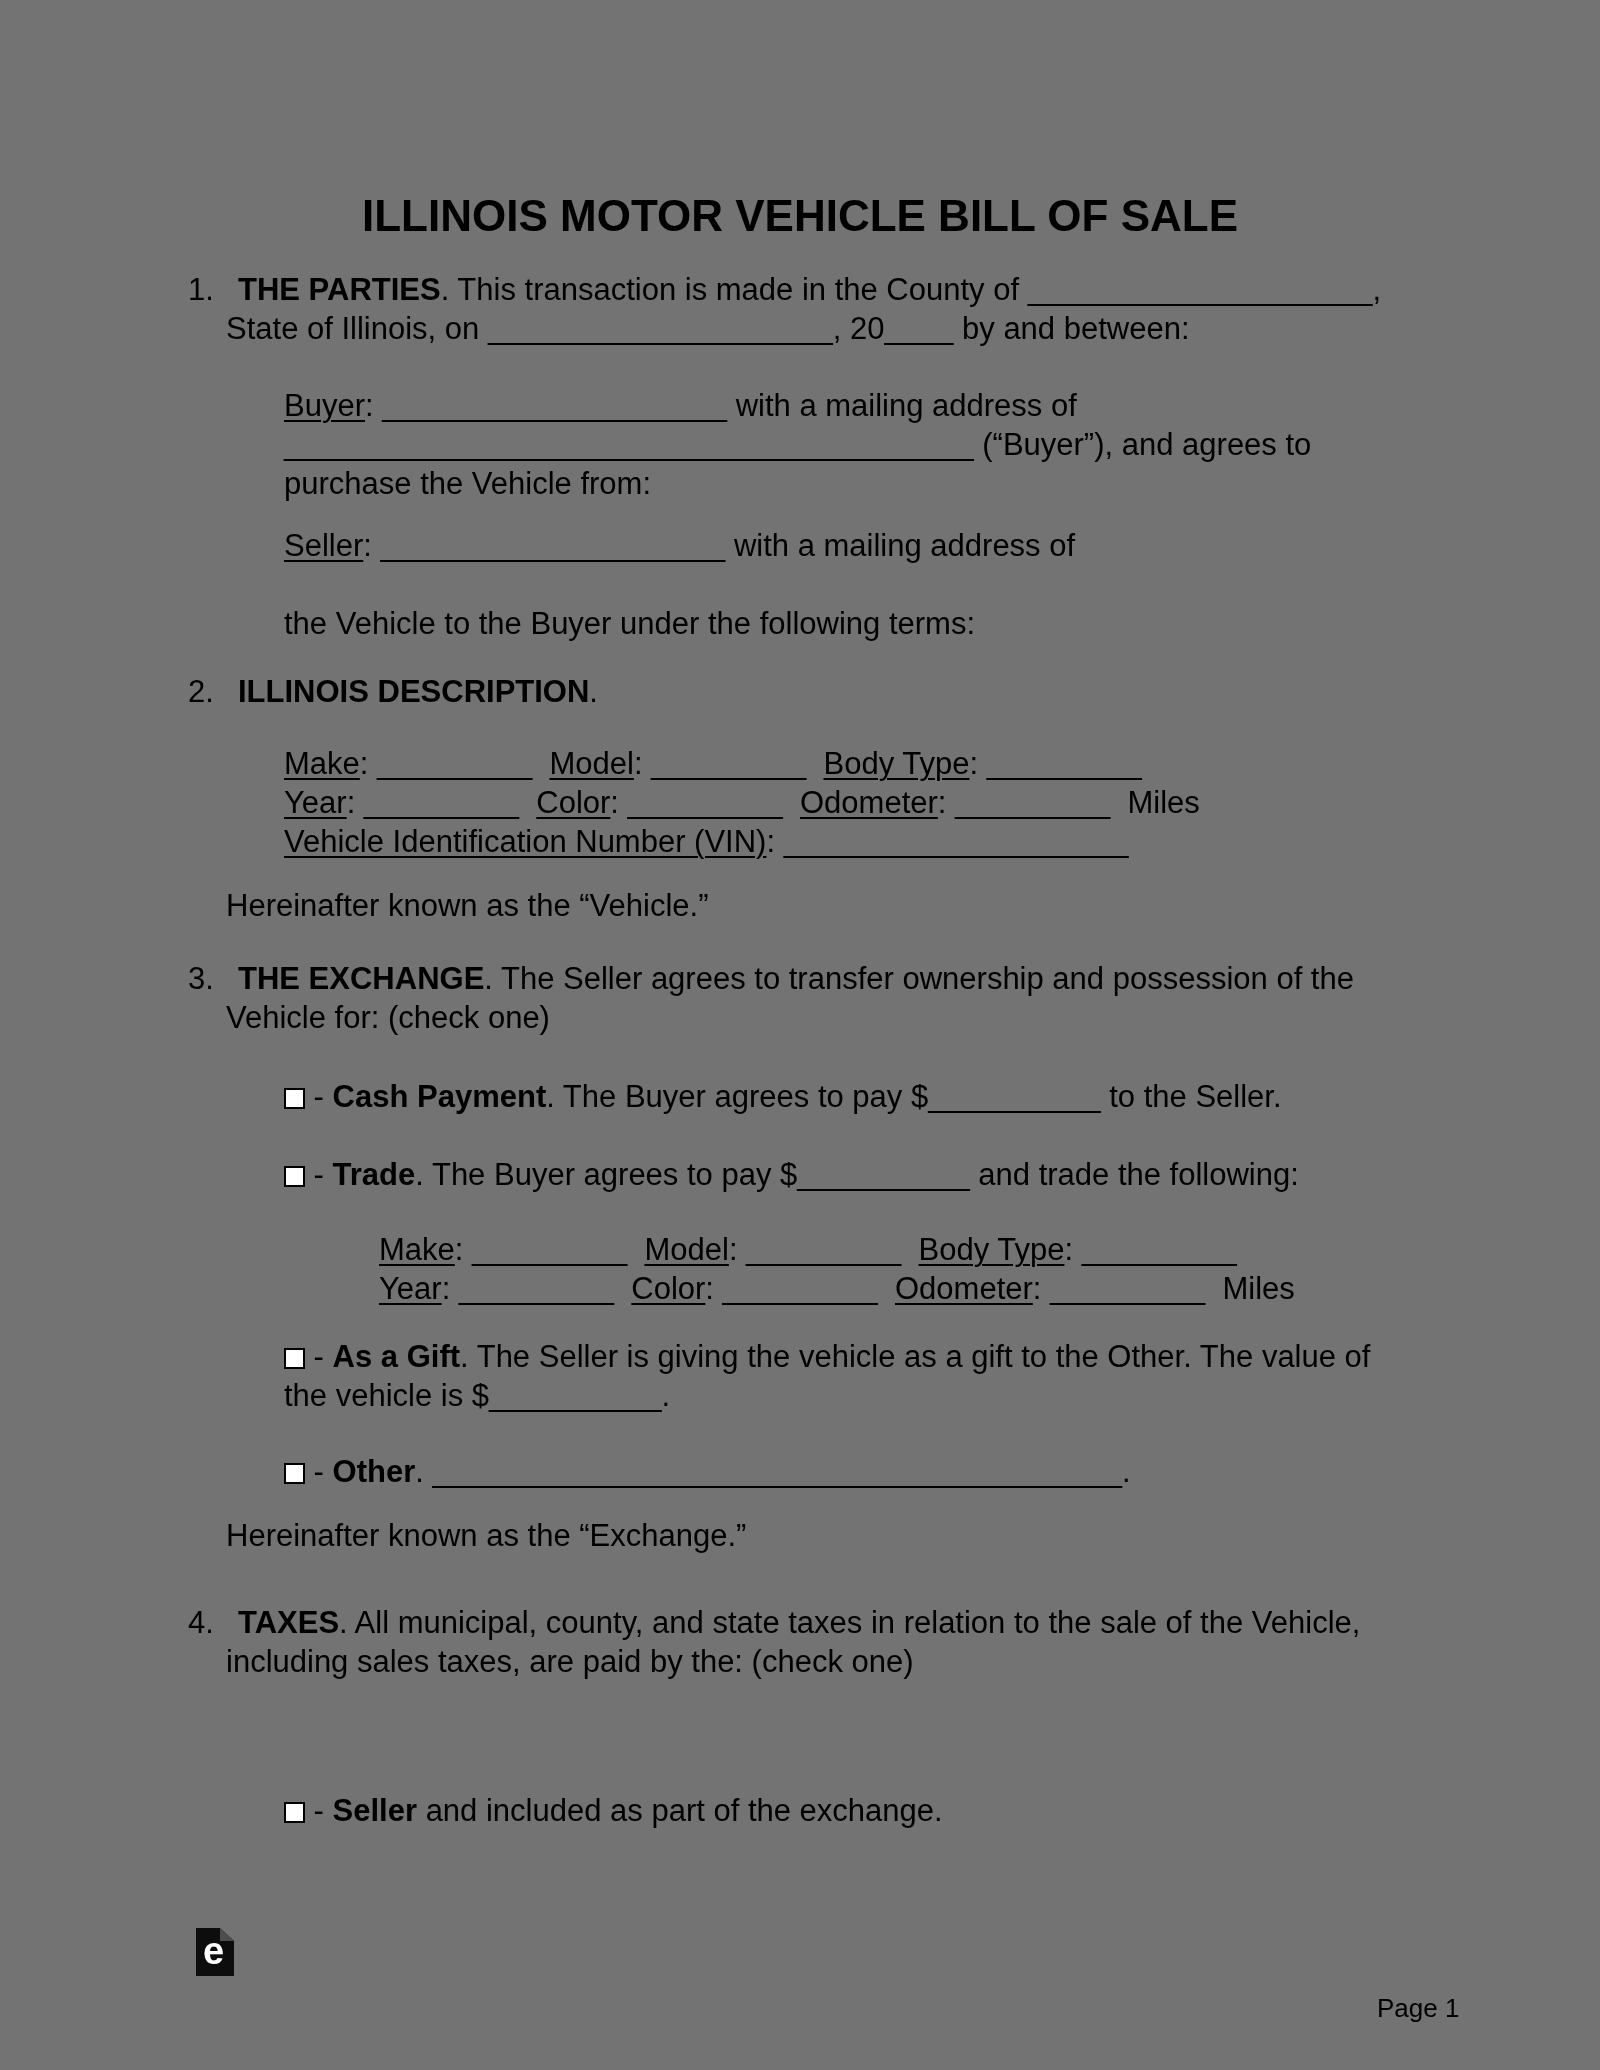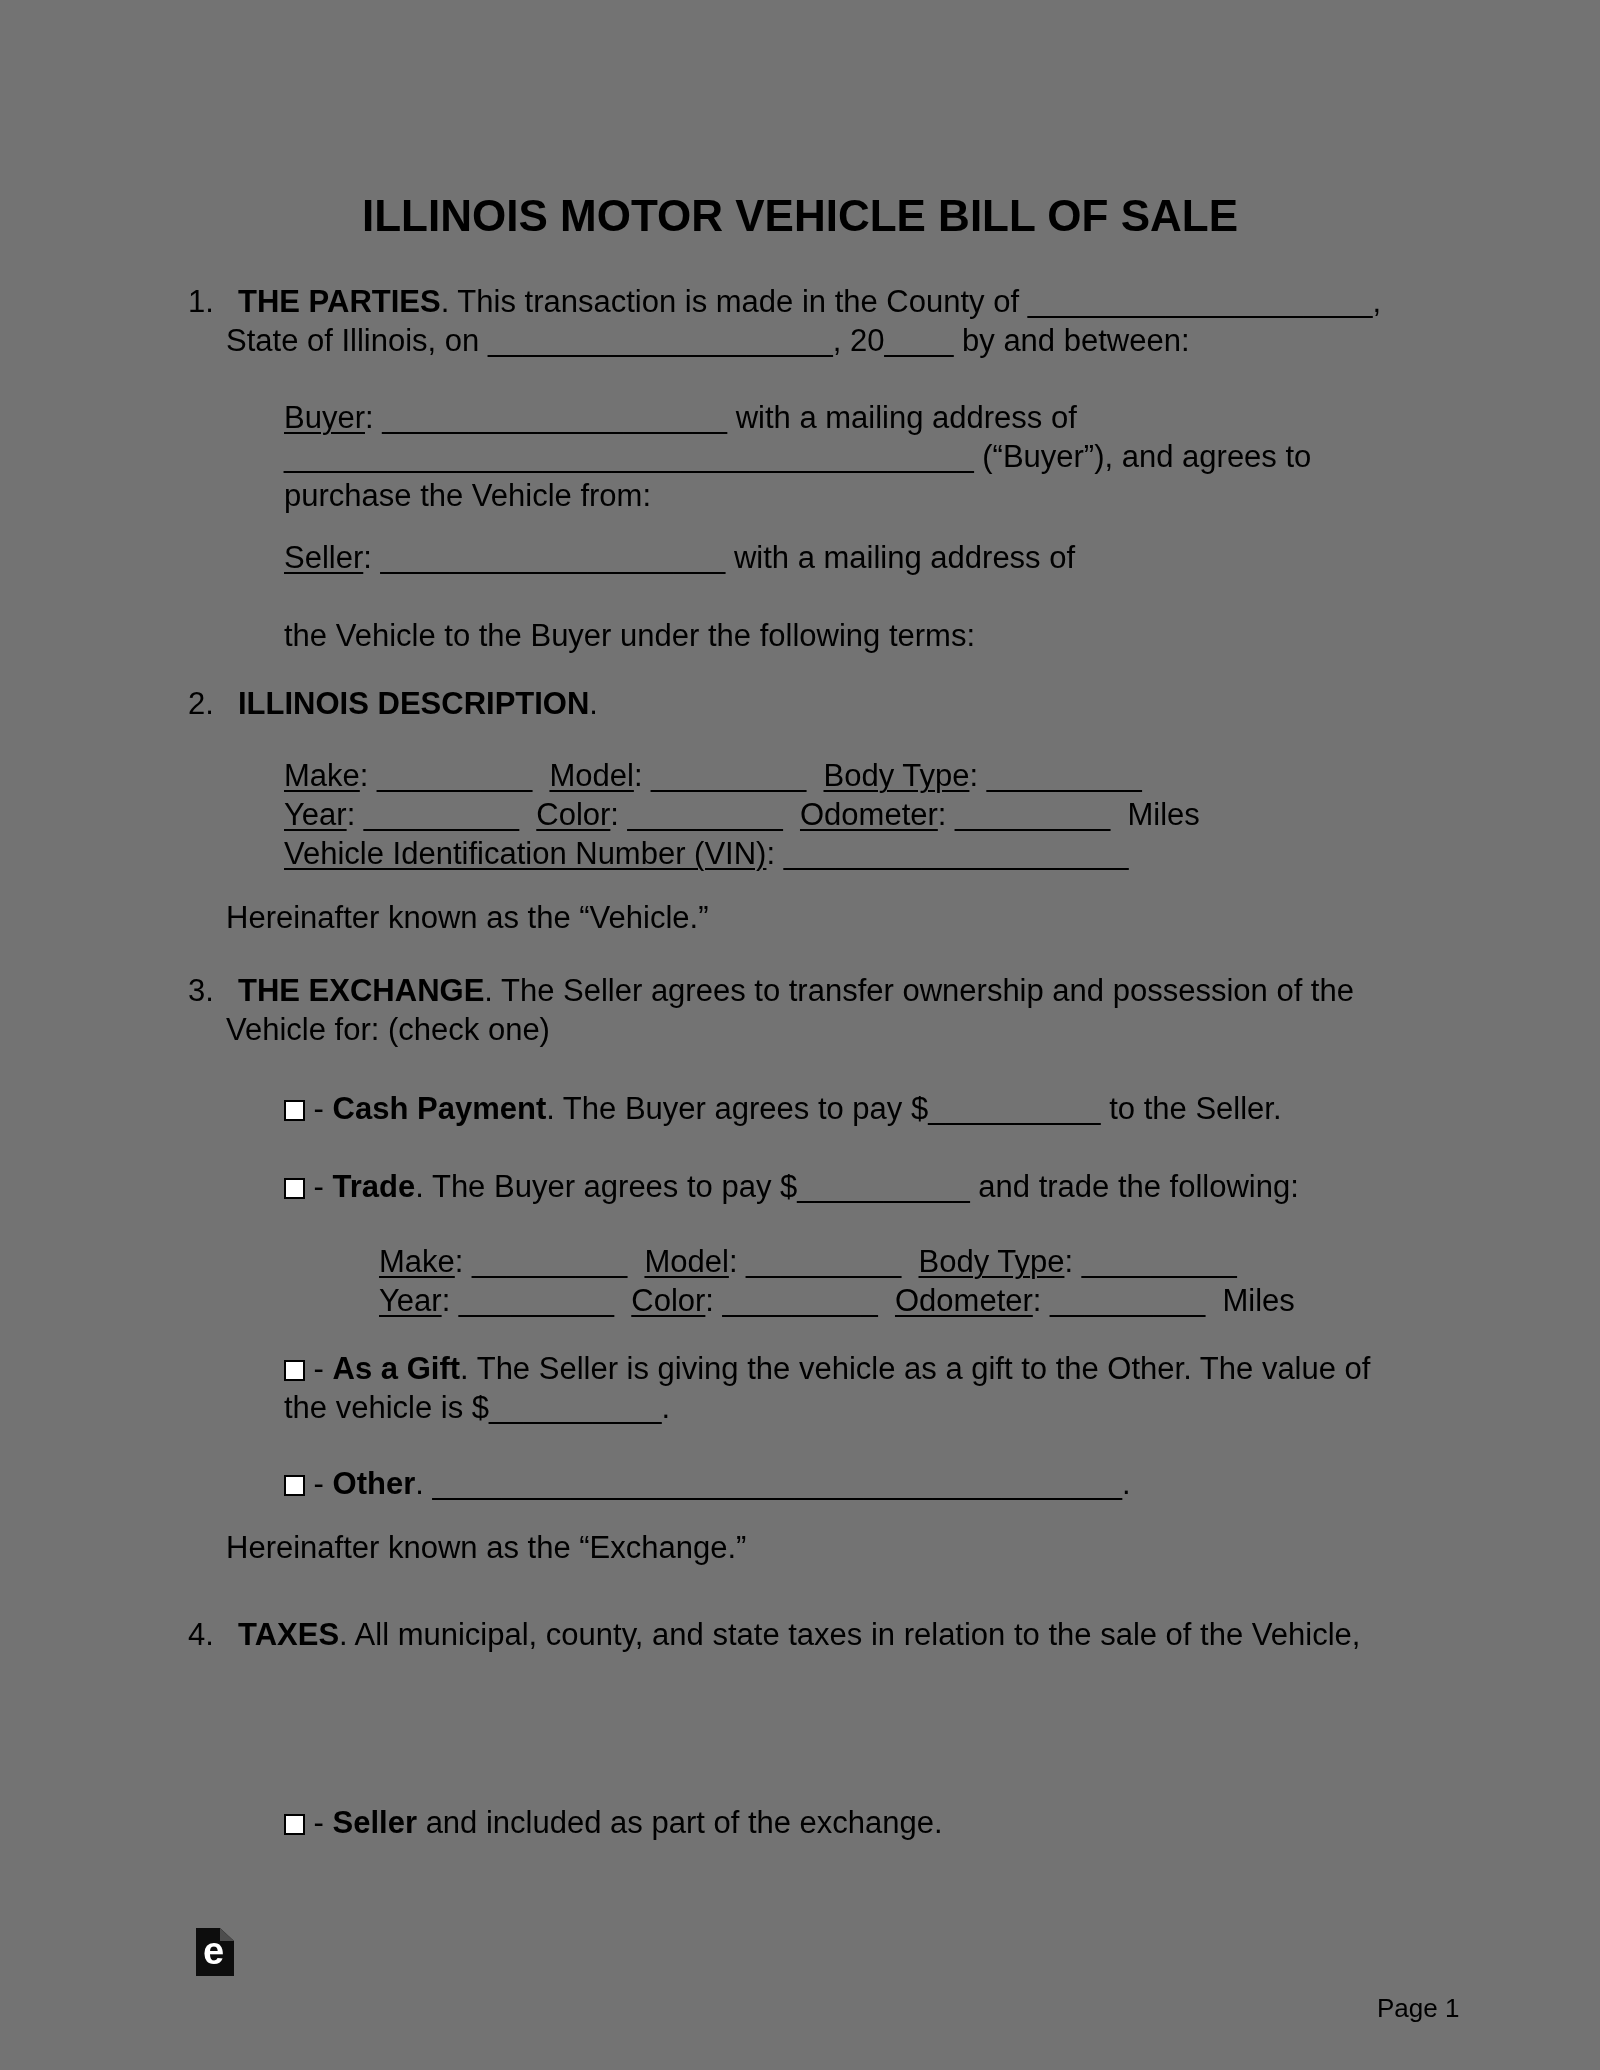--- a/index.html
+++ b/index.html
@@ -5,21 +5,21 @@
   html,body{margin:0;padding:0;background:#fff;}
   .page{
     position:relative;width:1600px;height:2070px;background:#737373;
     font-family:"Liberation Sans",sans-serif;font-size:31px;color:#000;
     overflow:hidden;
   }
   .title{
     position:absolute;top:192px;left:0;width:1600px;text-align:center;
     font-size:44px;font-weight:bold;line-height:48px;white-space:pre;
   }
-  .line{position:absolute;white-space:pre;line-height:39px;height:39px;margin-top:12px;}
+  .line{position:absolute;white-space:pre;line-height:39px;height:39px;}
   .l-num{left:188px;}
   .l-sec{left:226px;}
   .l-p1{left:284px;}
   .l-p2{left:379px;}
   .num{display:inline-block;width:50px;}
   .b{font-weight:bold;}
   .u{text-decoration:underline;text-decoration-thickness:2px;text-underline-offset:4px;}
   .checkbox{
     display:inline-block;width:21px;height:21px;border:2px solid #000;
     box-sizing:border-box;vertical-align:-2px;background:#fff;
@@ -69,20 +69,21 @@
   <div class="line l-p2" style="top:1269px"><span class="u">Year</span><span>: _________  </span><span class="u">Color</span><span>: _________  </span><span class="u">Odometer</span><span>: _________</span><span>  Miles</span></div>
 
   <div class="line l-p1" style="top:1337px"><span class="checkbox"></span><span> - </span><span class="b">As a Gift</span><span>. The Seller is giving the vehicle as a gift to the Other. The value of</span></div>
   <div class="line l-p1" style="top:1376px"><span>the vehicle is $__________.</span></div>
 
   <div class="line l-p1" style="top:1452px"><span class="checkbox"></span><span> - </span><span class="b">Other</span><span>. ________________________________________.</span></div>
 
   <div class="line l-sec" style="top:1516px"><span>Hereinafter known as the “Exchange.”</span></div>
 
   <div class="line l-num" style="top:1603px"><span class="num">4.</span><span class="b">TAXES</span><span>. All municipal, county, and state taxes in relation to the sale of the Vehicle,</span></div>
+  <div class="line l-sec" style="top:1642px"><span>including sales taxes, are paid by the: (check one)</span></div>
 
 
   <div class="line l-p1" style="top:1791px"><span class="checkbox"></span><span> - </span><span class="b">Seller</span><span> and included as part of the exchange.</span></div>
 
   <div class="logo">
     <div class="logo-body"></div>
     <div class="logo-fold"></div>
     <div class="logo-e">e</div>
   </div>
   <div class="pagenum">Page 1</div>

